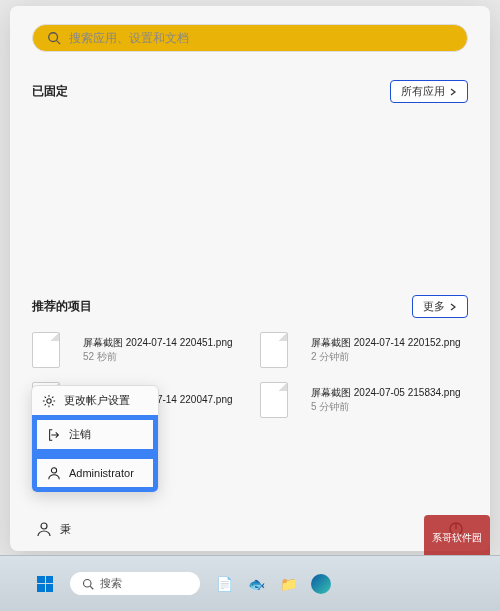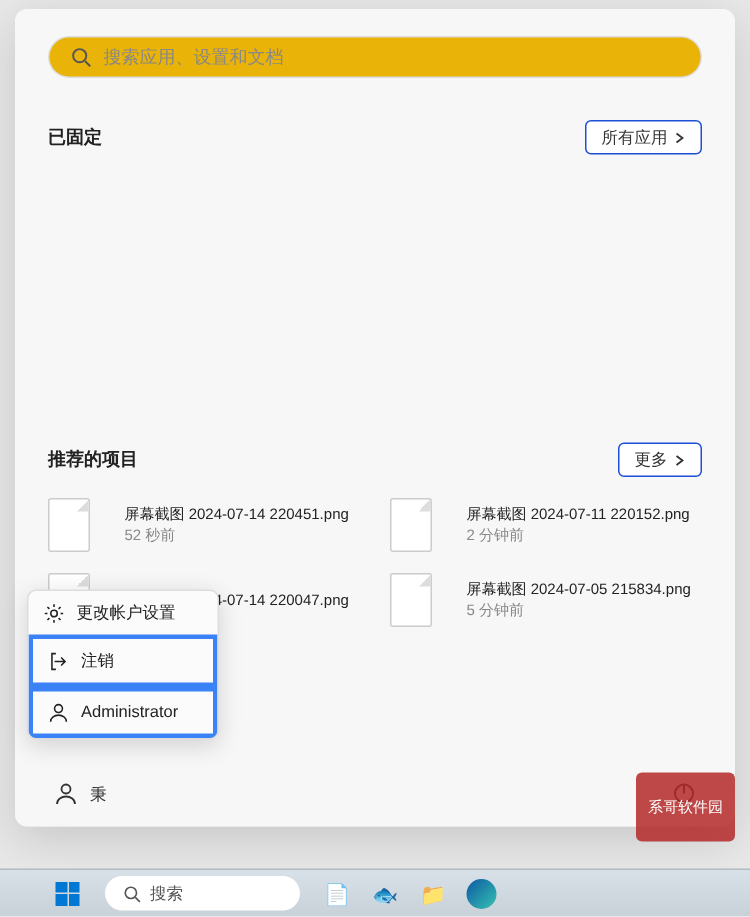--- a/index.html
+++ b/index.html
@@ -15,29 +15,29 @@
 .pill-btn svg{width:8px;height:8px}
 .pinned-area{height:180px}
 .recommended-section{}
 .rec-grid{display:grid;grid-template-columns:1fr 1fr;gap:10px 20px;margin-top:10px}
 .rec-item{display:flex;align-items:center;gap:23px;padding:2px 0}
 .file-icon{width:28px;height:36px;background:#fff;border:1px solid #ccc;border-radius:2px;position:relative;flex-shrink:0}
 .file-icon::before{content:"";position:absolute;top:0;right:0;width:8px;height:8px;background:linear-gradient(135deg,transparent 50%,#ddd 50%)}
 .rec-text{display:flex;flex-direction:column;min-width:0}
 .rec-name{font-size:10px;color:#222;white-space:nowrap;overflow:hidden;text-overflow:ellipsis}
 .rec-time{font-size:10px;color:#888}
-.user-menu{position:absolute;left:8px;bottom:58px;width:128px;background:#fbfbfb;border:1px solid #ddd;border-radius:6px;box-shadow:0 4px 16px rgba(0,0,0,0.15);overflow:hidden}
+.user-menu{position:absolute;left:21px;bottom:58px;width:128px;background:#fbfbfb;border:1px solid #ddd;border-radius:6px;box-shadow:0 4px 16px rgba(0,0,0,0.15);overflow:hidden}
 .menu-item{display:flex;align-items:center;gap:8px;padding:7px 10px;font-size:11px;color:#222;cursor:pointer}
 .menu-item svg{width:14px;height:14px;flex-shrink:0}
-.highlight{border:3px solid #3b82f6}
+.highlight{border:5px solid #3b82f6}
 .footer{position:absolute;left:0;right:0;bottom:0;height:44px;display:flex;align-items:center;justify-content:space-between;padding:0 26px}
 .footer-user{display:flex;align-items:center;gap:8px;font-size:11px;color:#333}
 .footer-user svg{width:16px;height:16px}
 .power-btn{width:16px;height:16px;cursor:pointer}
-.taskbar{position:absolute;left:0;right:0;bottom:0;height:32px;background:linear-gradient(#d8e0e8,#c8d0d8);display:flex;align-items:center;border-top:1px solid rgba(0,0,0,0.1)}
+.taskbar{position:absolute;left:0;right:0;bottom:0;height:56px;background:linear-gradient(#d8e0e8,#c8d0d8);display:flex;align-items:center;border-top:1px solid rgba(0,0,0,0.1)}
 .tb-start{width:30px;height:30px;margin-left:30px;display:flex;align-items:center;justify-content:center;cursor:pointer}
 .win-logo{display:grid;grid-template-columns:1fr 1fr;grid-template-rows:1fr 1fr;gap:1px;width:16px;height:16px}
 .win-logo span{background:#0078d4}
 .tb-search{display:flex;align-items:center;gap:6px;background:#fff;border-radius:16px;padding:4px 12px;margin-left:10px;width:130px;font-size:11px;color:#555}
 .tb-search svg{width:12px;height:12px}
 .tb-icons{display:flex;align-items:center;gap:6px;margin-left:12px}
 .tb-icon{width:26px;height:26px;border-radius:4px;display:flex;align-items:center;justify-content:center;cursor:pointer;font-size:14px}
 .edge{background:linear-gradient(135deg,#0c59a4,#37c2b1);border-radius:50%;width:20px;height:20px}
 .watermark{position:absolute;right:10px;bottom:50px;background:rgba(180,40,40,0.85);color:#fff;font-size:10px;padding:16px 8px;border-radius:4px}
 </style>
@@ -79,21 +79,21 @@
       <div class="rec-item">
         <div class="file-icon"></div>
         <div class="rec-text">
           <span class="rec-name">屏幕截图 2024-07-14 220451.png</span>
           <span class="rec-time">52 秒前</span>
         </div>
       </div>
       <div class="rec-item">
         <div class="file-icon"></div>
         <div class="rec-text">
-          <span class="rec-name">屏幕截图 2024-07-11 220152.png</span>
+          <span class="rec-name">屏幕截图 2024-07-14 220152.png</span>
           <span class="rec-time">2 分钟前</span>
         </div>
       </div>
       <div class="rec-item">
         <div class="file-icon"></div>
         <div class="rec-text">
           <span class="rec-name">屏幕截图 2024-07-14 220047.png</span>
           <span class="rec-time"></span>
         </div>
       </div>

